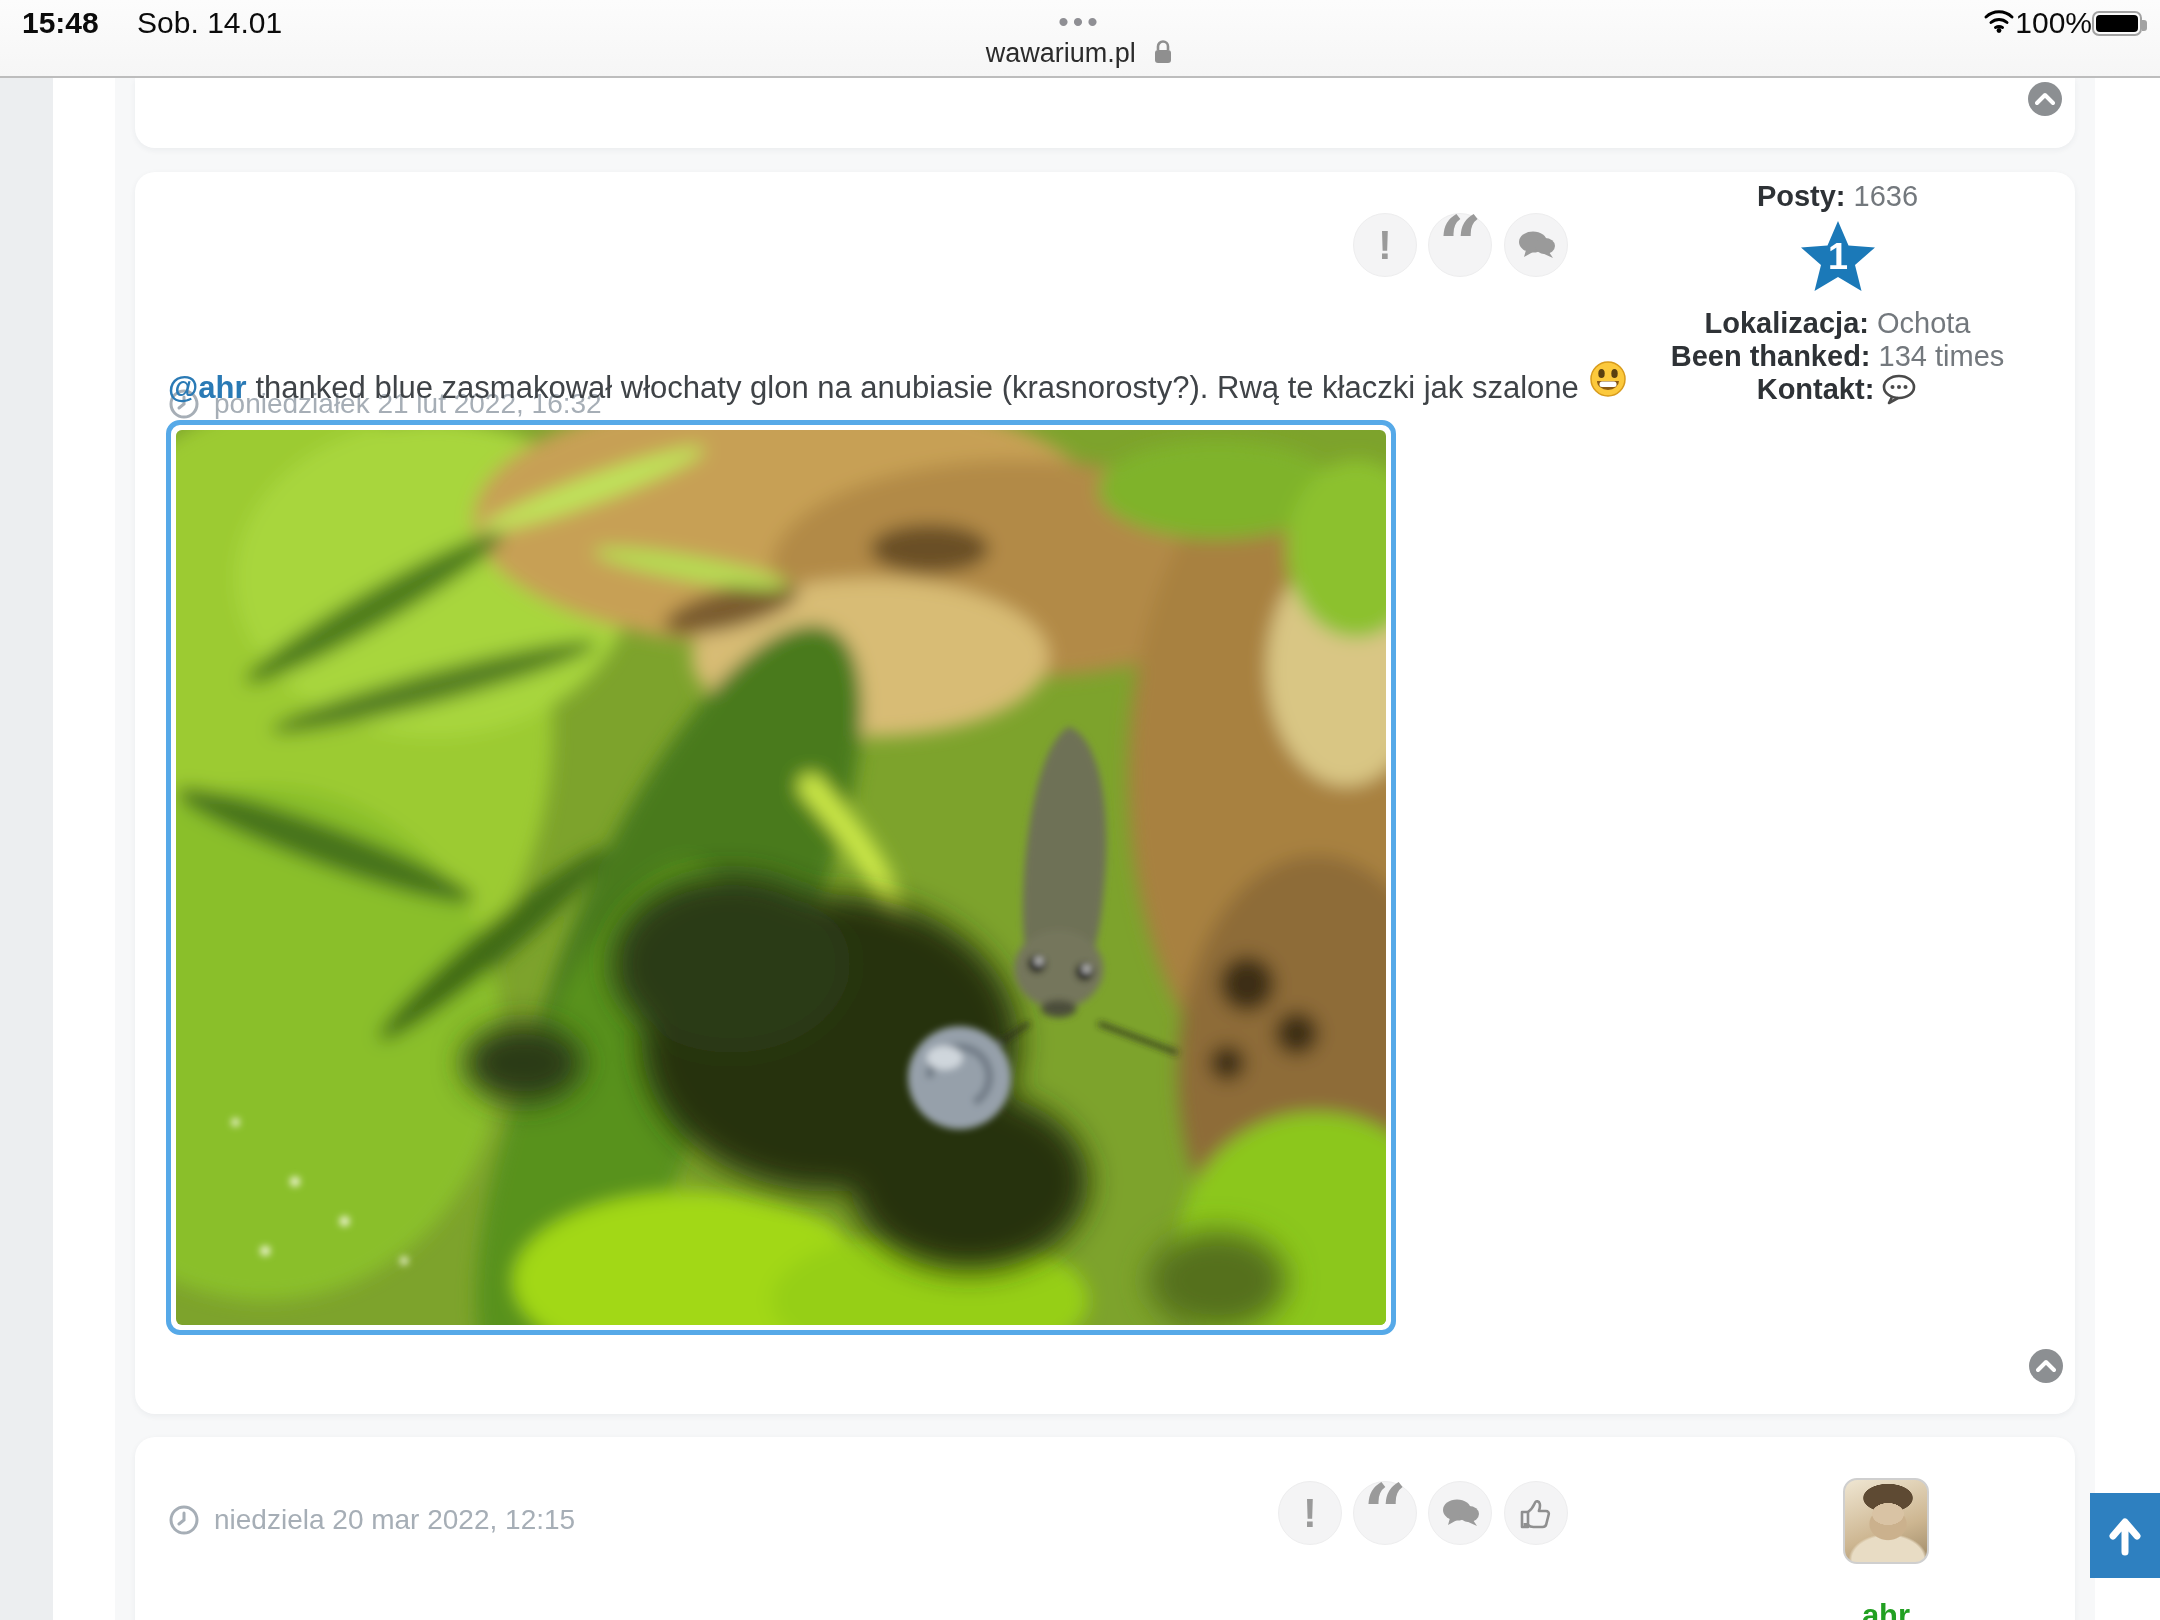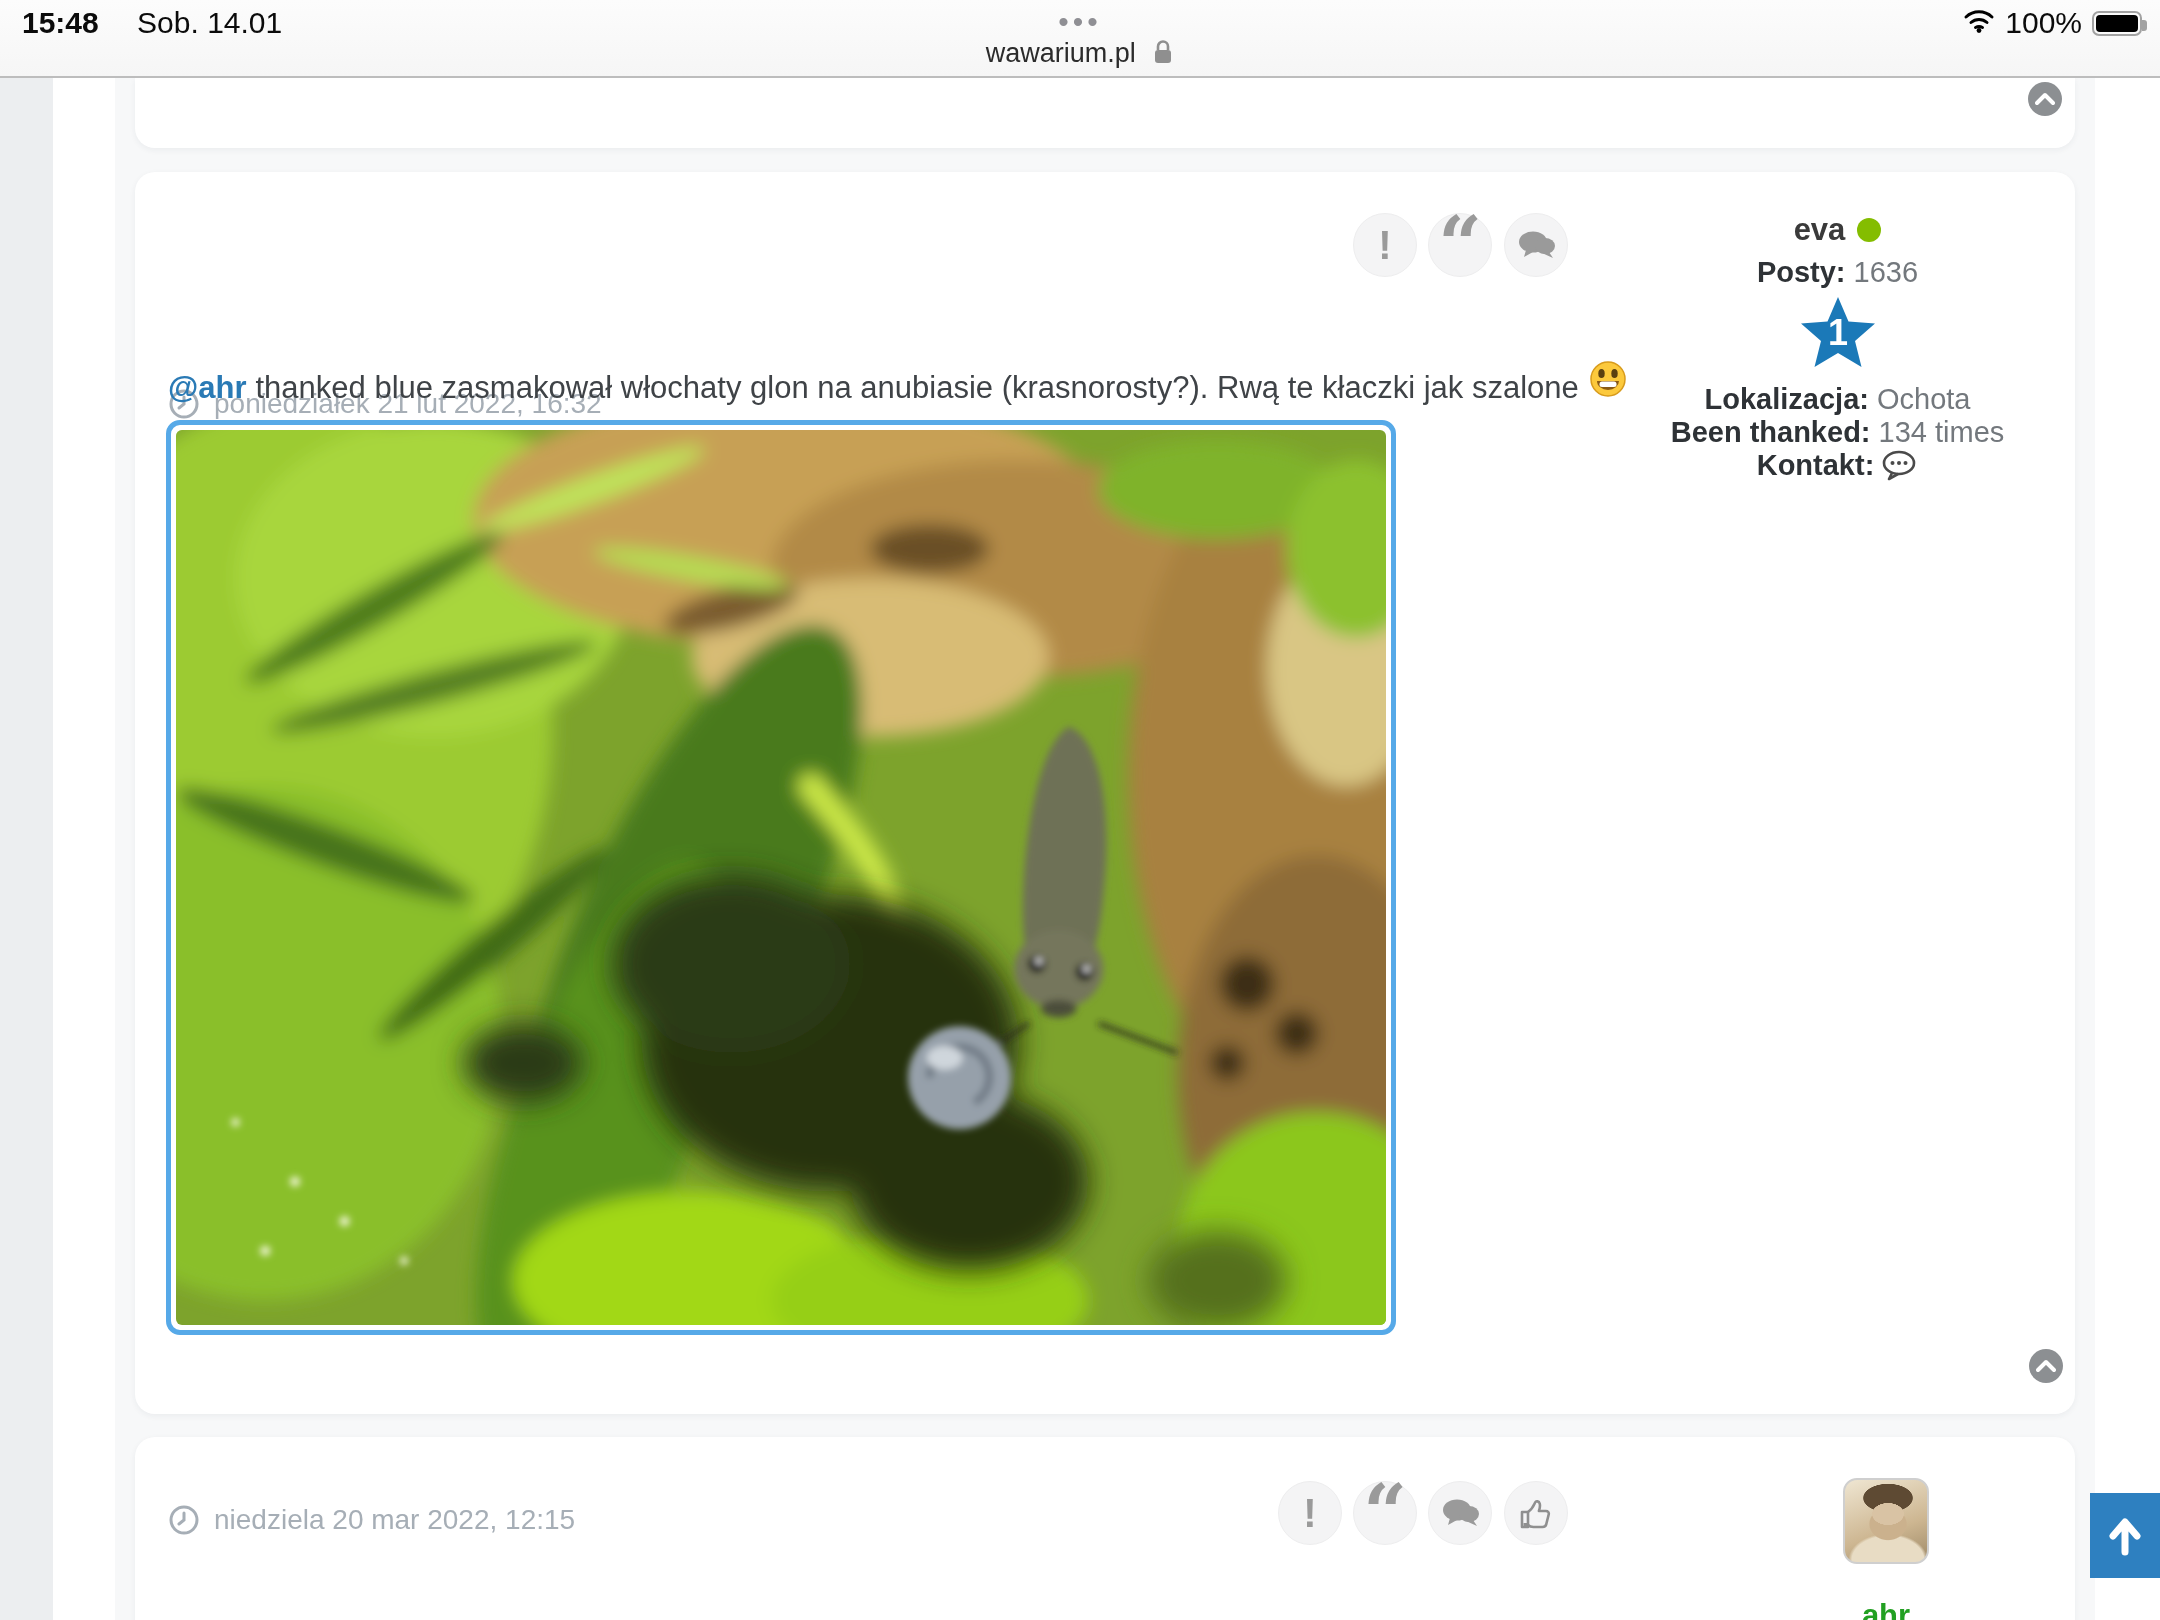--- a/index.html
+++ b/index.html
@@ -10,21 +10,21 @@
   
   .chrome { position:absolute; left:0; top:0; width:2160px; height:78px;
             background:linear-gradient(#fcfcfc,#f6f6f6); border-bottom:2px solid #bdbdbd; z-index:30; }
   .status-left { position:absolute; left:22px; top:6px; font-size:30px; color:#0b0b0b; }
   .status-left .time { font-weight:bold; }
   .status-left .date { margin-left:30px; font-weight:normal; }
   .page-dots { position:absolute; left:0; right:0; top:14px; text-align:center;
                font-size:30px; letter-spacing:4px; color:#8f8f94; line-height:16px; }
   .addr-row { position:absolute; left:0; right:0; top:38px; text-align:center; font-size:27px; color:#2b2b2b; }
   .addr-row .lock { display:inline-block; vertical-align:-3px; margin-left:9px; }
-  .status-right { position:absolute; right:18px; top:6px; display:flex; align-items:center; gap:10px; }
+  .status-right { position:absolute; right:18px; top:6px; display:flex; align-items:center; }
   .status-right .pct { font-size:30px; color:#0b0b0b; }
   .batt { position:relative; width:50px; height:25px; border:2px solid #a2a2a2; border-radius:7px; }
   .batt .fill { position:absolute; left:2px; top:2px; bottom:2px; right:2px; background:#000; border-radius:4px; }
   .batt .nub { position:absolute; right:-7px; top:7px; width:5px; height:11px; background:#a2a2a2; border-radius:0 3px 3px 0; }
 
   
   .band { position:absolute; top:78px; bottom:0; }
   .band-left-gray  { left:0;    width:53px;   background:#eceef0; }
   .band-left-white { left:53px; width:62px;   background:#ffffff; }
   .band-content    { left:115px; width:1980px; background:#f7f8f9; }
@@ -261,24 +261,20 @@
       </svg>
     </div>
 
     <div class="topchev" style="left:1894px; top:1177px;">
       <svg width="20" height="14" viewBox="0 0 20 14">
           <path d="M2 11 L10 3 L18 11" fill="none" stroke="#fff" stroke-width="4" stroke-linecap="round" stroke-linejoin="round"></path>
         </svg>
     </div>
 
     <div class="sidebar">
-      <div class="u-name">
-        <span class="uname-text">eva</span>
-        <span class="odot"></span>
-      </div>
       <div class="u-posts">
         <span>Posty:</span>
         <span class="val">1636</span>
       </div>
       <div class="u-star">
         <svg width="80" height="76" viewBox="0 0 80 76">
             <polygon points="40,2 50.5,26.5 77,28.5 57,46 63.5,72 40,58 16.5,72 23,46 3,28.5 29.5,26.5" fill="#1b79b8"></polygon>
             <text x="40" y="50" text-anchor="middle" font-size="36" font-weight="bold" fill="#ffffff" font-family="Liberation Sans, sans-serif">1</text>
           </svg>
       </div>

